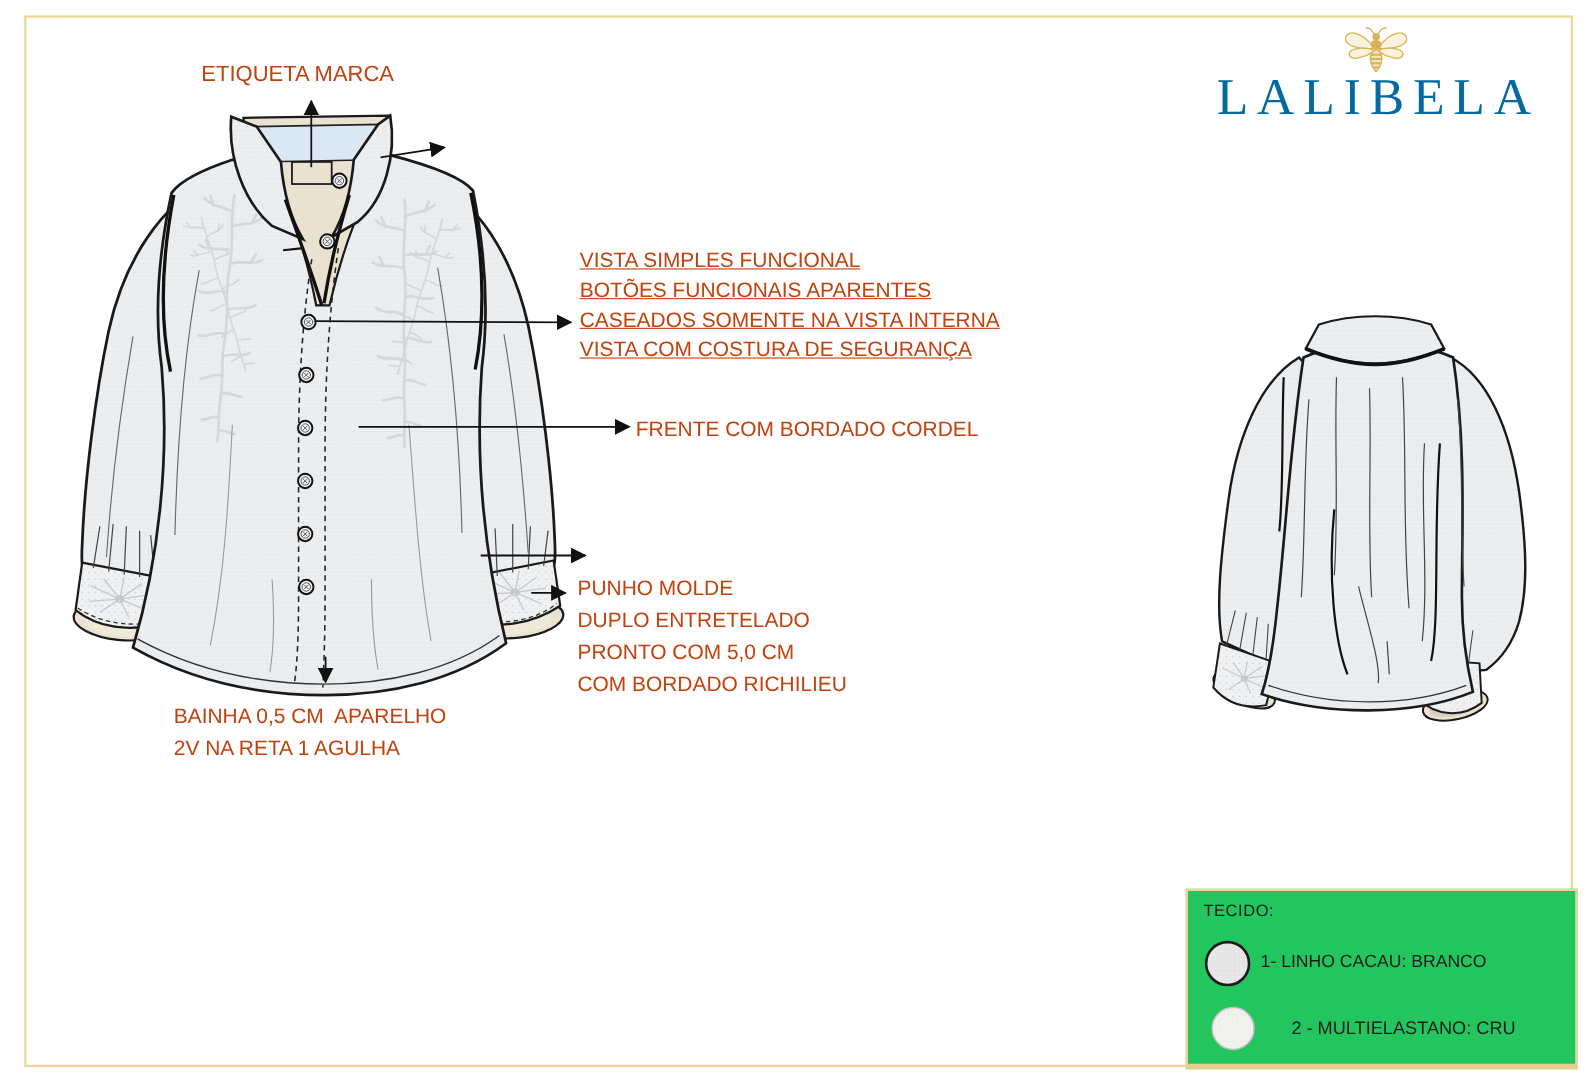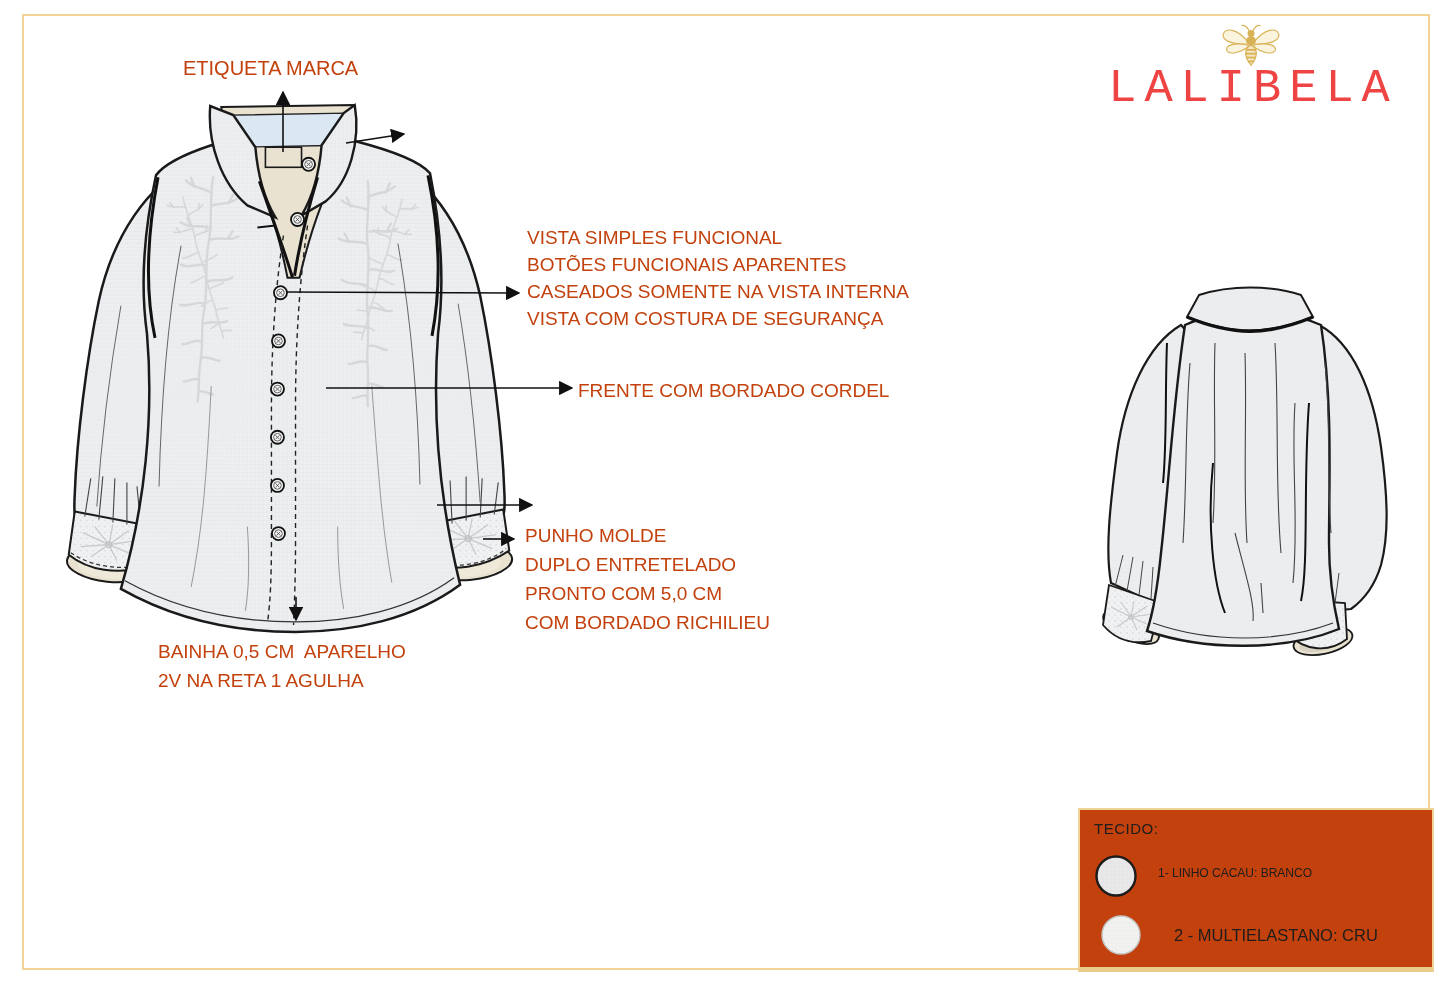--- a/index.html
+++ b/index.html
@@ -3,33 +3,33 @@
 <meta charset="utf-8">
 <style>
   html,body{margin:0;padding:0;background:#fff;}
   .page{position:relative;width:1447px;height:987px;background:#fff;overflow:hidden;
         font-family:"Liberation Sans",sans-serif;color:#1d1d1d;}
   .page-border{position:absolute;left:22px;top:14px;width:1408px;height:956px;
         border:2px solid #f1d493;box-sizing:border-box;}
   .anno{position:absolute;white-space:pre-wrap;color:#c2410c;font-size:19px;line-height:27px;}
   .anno.big{font-size:20px;}
   .brand-title{position:absolute;left:1100px;top:62px;width:306px;text-align:center;
-        font-family:Liberation Mono, monospace;font-size:47px;letter-spacing:8px;
-        color:#ef4444;}
+        font-family:Liberation Serif, serif;font-size:47px;letter-spacing:8px;
+        color:#0369a1;}
   .bee{position:absolute;left:1219px;top:22px;}
   .overlay{position:absolute;left:0;top:0;pointer-events:none;}
   .front-view{position:absolute;left:60px;top:85px;}
   .back-view{position:absolute;left:1095px;top:283px;}
   .fabric-panel{position:absolute;left:1078px;top:808px;width:356px;height:164px;
-        background:#c2410c;border:2px solid #efd395;border-bottom:5px solid #e9cc8a;
+        background:#22c55e;border:2px solid #efd395;border-bottom:5px solid #e9cc8a;
         box-sizing:border-box;}
   .fp-title{position:absolute;left:14px;top:10px;font-size:15px;letter-spacing:0.5px;}
   .fp-swatch1{position:absolute;left:13px;top:43px;}
   .fp-swatch2{position:absolute;left:19px;top:103px;}
-  .fp-label1{position:absolute;left:66px;top:56px;font-size:12px;margin-left:12px;}
+  .fp-label1{position:absolute;left:66px;top:56px;font-size:16px;}
   .fp-label2{position:absolute;left:94px;top:116px;font-size:16.5px;}
 </style>
 </head>
 <body>
 
 <div class="page">
   <div class="page-border"></div>
 
   <svg class="bee" width="64" height="48" viewBox="0 0 64 50">
     <g stroke="#d9b256" fill="none" stroke-width="1.2">
@@ -230,21 +230,21 @@
       <path d="M346,143 L404,134" marker-end="url(#ah)"></path>
       <path d="M286,292 L519,293" marker-end="url(#ah)"></path>
       <path d="M326,388 L572,388" marker-end="url(#ah)"></path>
       <path d="M437,505 L532,505" marker-end="url(#ah)"></path>
       <path d="M483,539 L514,539" marker-end="url(#ah)"></path>
       <path d="M296,597 L296,620" marker-end="url(#ah)"></path>
     </g>
   </svg>
 
   <div class="anno big" style="left:183px;top:55px;">ETIQUETA MARCA</div>
-  <div class="anno" style="left:527px;top:224px;">VISTA SIMPLES FUNCIONAL
+  <div class="anno" style="left:527px;top:224px;text-decoration:underline;">VISTA SIMPLES FUNCIONAL
 BOTÕES FUNCIONAIS APARENTES
 CASEADOS SOMENTE NA VISTA INTERNA
 VISTA COM COSTURA DE SEGURANÇA</div>
   <div class="anno" style="left:578px;top:377px;">FRENTE COM BORDADO CORDEL</div>
   <div class="anno" style="left:525px;top:521px;line-height:29px;">PUNHO MOLDE
 DUPLO ENTRETELADO
 PRONTO COM 5,0 CM
 COM BORDADO RICHILIEU</div>
   <div class="anno" style="left:158px;top:637px;line-height:29px;">BAINHA 0,5 CM  APARELHO
 2V NA RETA 1 AGULHA</div>

